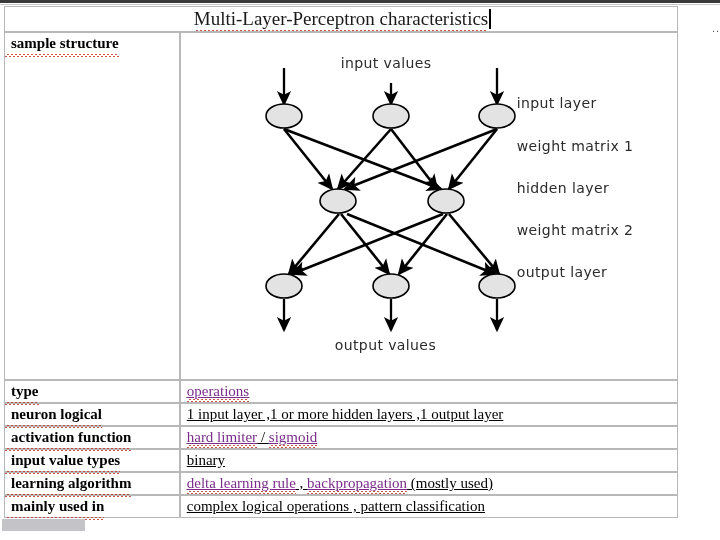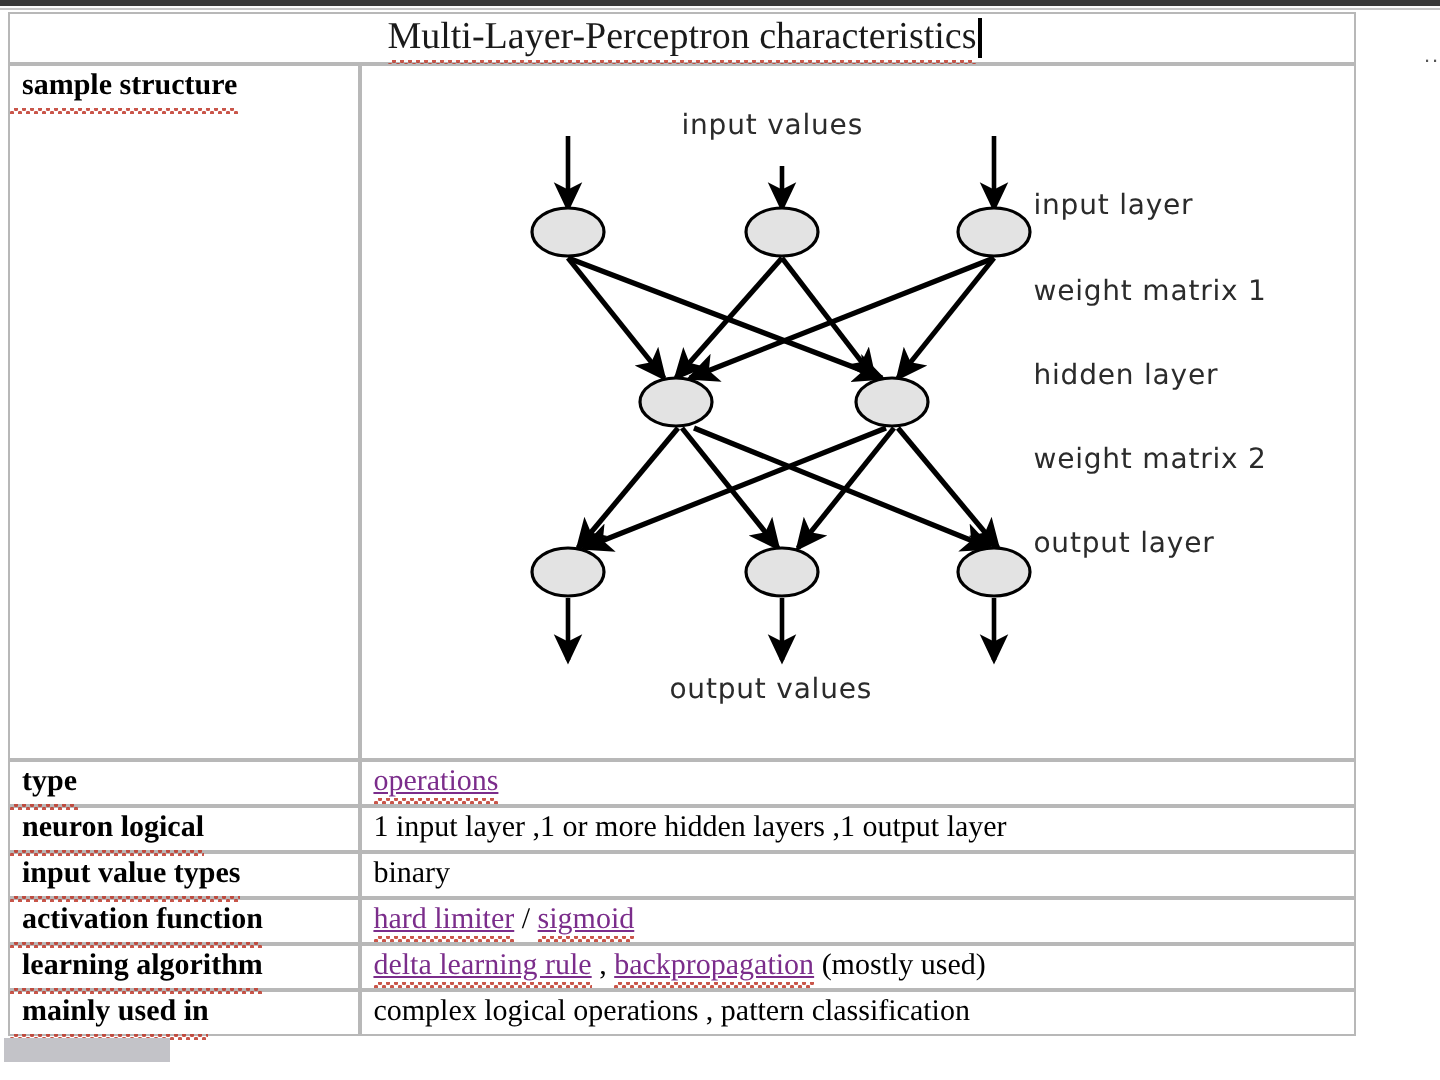--- a/index.html
+++ b/index.html
@@ -121,21 +121,21 @@
     display: block;
     white-space: nowrap;
   }
   .link {
     color: #7b2d8b;
     text-decoration: underline;
     position: relative;
   }
   .plainblack { color: #000000; text-decoration: none; }
 
-  .data-row .cell { height: 21px; }
+  .data-row .cell { height: 21px; text-decoration: underline; }
 
   
   .diagram-cell {
     height: 314px;
     position: relative;
     padding: 16px;
   }
   .diagram-wrap {
     position: relative;
     width: 100%;
@@ -290,29 +290,29 @@
           <span class="row-value"><span class="link squiggle">operations</span></span>
         </td>
       </tr>
       <tr class="data-row">
         <td class="cell label-col"><span class="row-label squiggle">neuron logical</span></td>
         <td class="cell value-col">
           <span class="row-value"><span class="plainblack">1 input layer ,1 or more hidden layers ,1 output layer</span></span>
         </td>
       </tr>
       <tr class="data-row">
+        <td class="cell label-col"><span class="row-label squiggle">activation function</span></td>
+        <td class="cell value-col">
+          <span class="row-value"><span class="link squiggle">hard limiter</span><span class="plainblack"> / </span><span class="link squiggle">sigmoid</span></span>
+        </td>
+      </tr>
+      <tr class="data-row">
         <td class="cell label-col"><span class="row-label squiggle">input value types</span></td>
         <td class="cell value-col">
           <span class="row-value"><span class="plainblack">binary</span></span>
-        </td>
-      </tr>
-      <tr class="data-row">
-        <td class="cell label-col"><span class="row-label squiggle">activation function</span></td>
-        <td class="cell value-col">
-          <span class="row-value"><span class="link squiggle">hard limiter</span><span class="plainblack"> / </span><span class="link squiggle">sigmoid</span></span>
         </td>
       </tr>
       <tr class="data-row">
         <td class="cell label-col"><span class="row-label squiggle">learning algorithm</span></td>
         <td class="cell value-col">
           <span class="row-value"><span class="link squiggle">delta learning rule</span><span class="plainblack"> , </span><span class="link squiggle">backpropagation</span><span class="plainblack"> (mostly used)</span></span>
         </td>
       </tr>
       <tr class="data-row">
         <td class="cell label-col"><span class="row-label squiggle">mainly used in</span></td>

